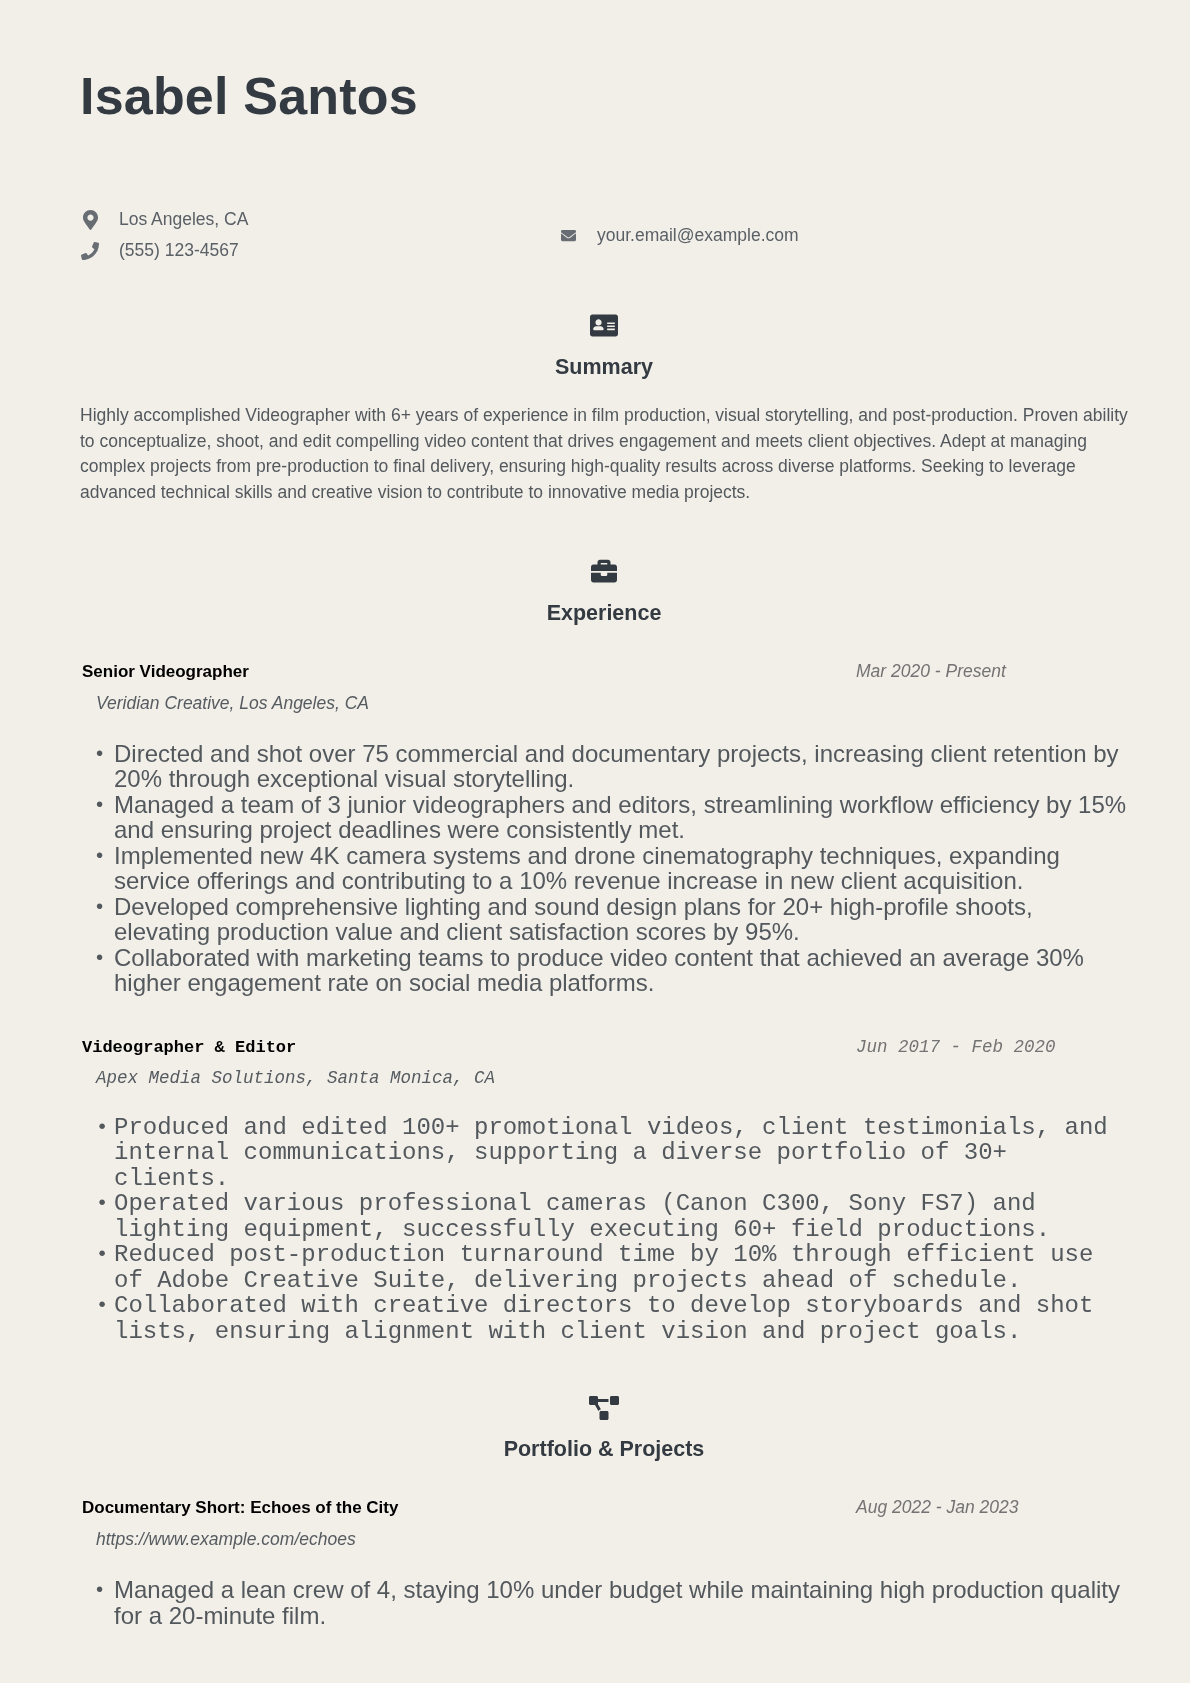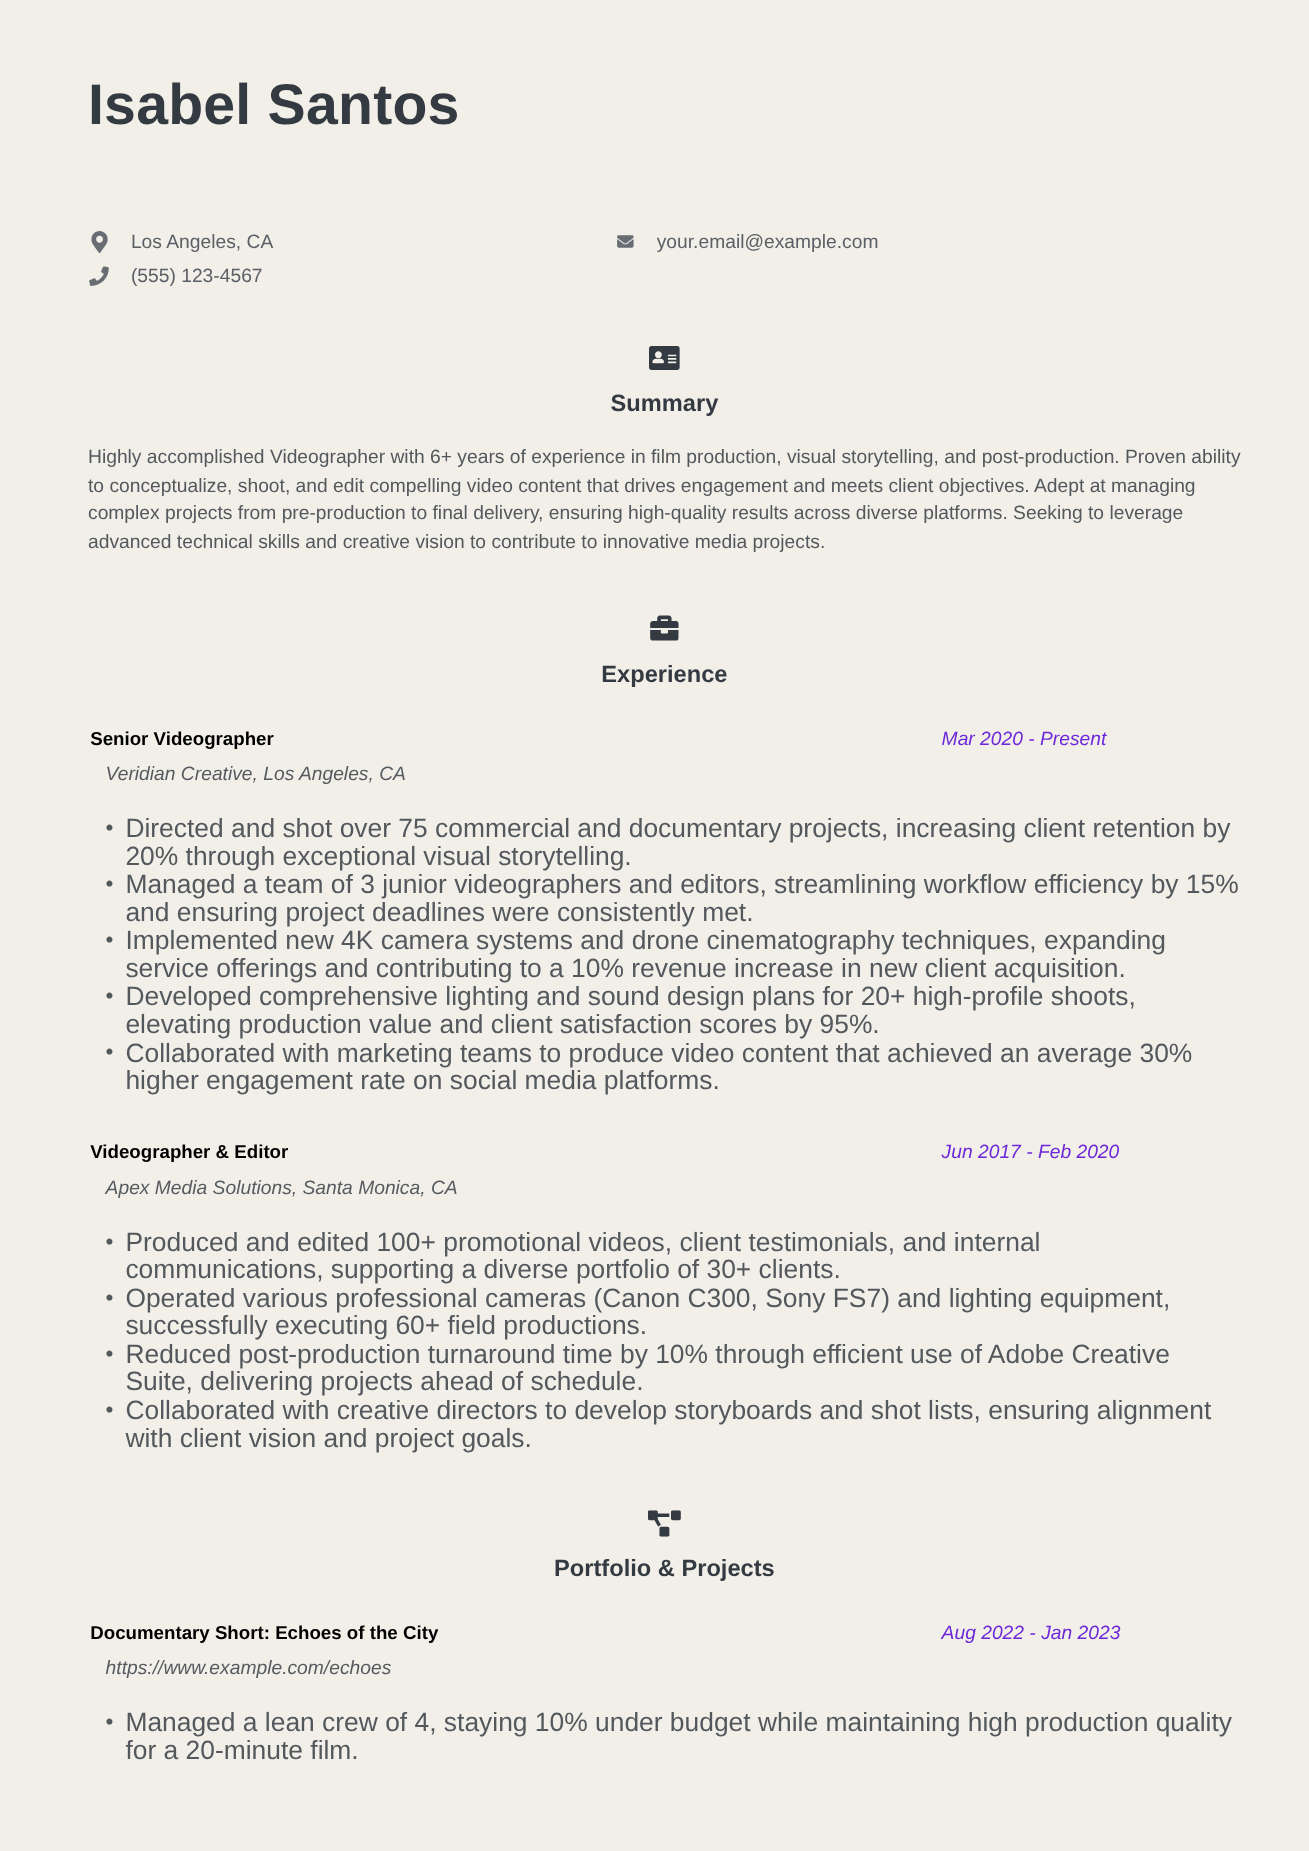--- a/index.html
+++ b/index.html
@@ -15,39 +15,39 @@
 
   h1.name {
     margin: 0 0 85px 0;
     font-size: 52px;
     line-height: 1.08;
     font-weight: 700;
     color: #343a41;
     letter-spacing: 0.2px;
   }
 
-  .contact { display: flex; align-items: flex-start; }
+  .contact { display: flex; align-items: center; }
   .contact-col { display: flex; flex-direction: column; gap: 10px; }
   .contact-col.left { width: 478px; flex-shrink: 0; }
   .contact-row { display: flex; align-items: center; gap: 19px; font-size: 17.5px; color: #5a6065; }
   .contact-row .cicon { width: 20px; display: flex; justify-content: center; color: #676d73; flex-shrink: 0; }
   .contact-row .cicon svg { display: block; }
 
   .section { margin-top: 52px; }
   .sec-head { display: flex; align-items: center; gap: 17px; margin-bottom: 23px; flex-direction: column; }
   .sec-head .sicon { color: #343a41; display: flex; }
   .sec-head h2 { margin: 0; font-size: 21.5px; font-weight: 700; color: #343a41; }
 
   p.summary-text { margin: 0; font-size: 17.5px; line-height: 25.6px; color: #53585d; }
 
   .entry { margin-top: 34px; }
-  .entry + .entry { margin-top: 40px; }
+  .entry + .entry { margin-top: 40px; font-family: Liberation Mono, monospace; }
   .entry-head { display: flex; align-items: baseline; }
   .entry-head h3 { margin: 2px; flex: 1; font-size: 17px; font-weight: 700; color: #000000; }
-  .entry-dates { width: 272px; flex-shrink: 0; font-style: italic; font-size: 17.5px; color: #6d28d9; }
+  .entry-dates { width: 272px; flex-shrink: 0; font-style: italic; font-size: 17.5px; color: #737373; }
   .entry-sub { margin-top: 9px; font-style: italic; font-size: 17.5px; color: #565b60; margin-left: 16px; }
 
   ul.bullets { margin: 27px 0 0 0; padding: 0 0 0 34px; list-style: none; }
   ul.bullets li { position: relative; font-size: 24px; line-height: 25.5px; color: #53585d; }
   ul.bullets li::before { content: "\2022"; position: absolute; left: -18px; top: 0; font-size: 0.85em; color: #53585d; }
 </style>
 </head>
 <body>
 
 <div class="page">

